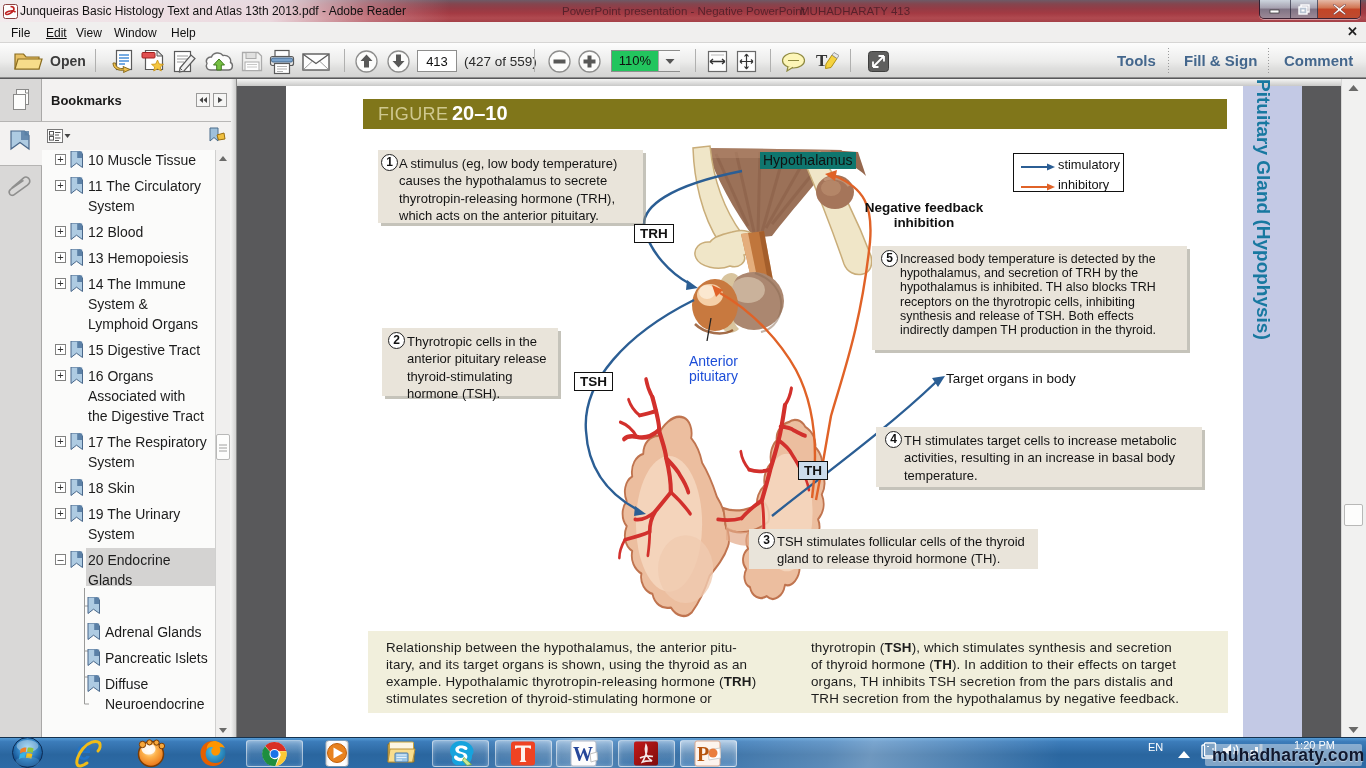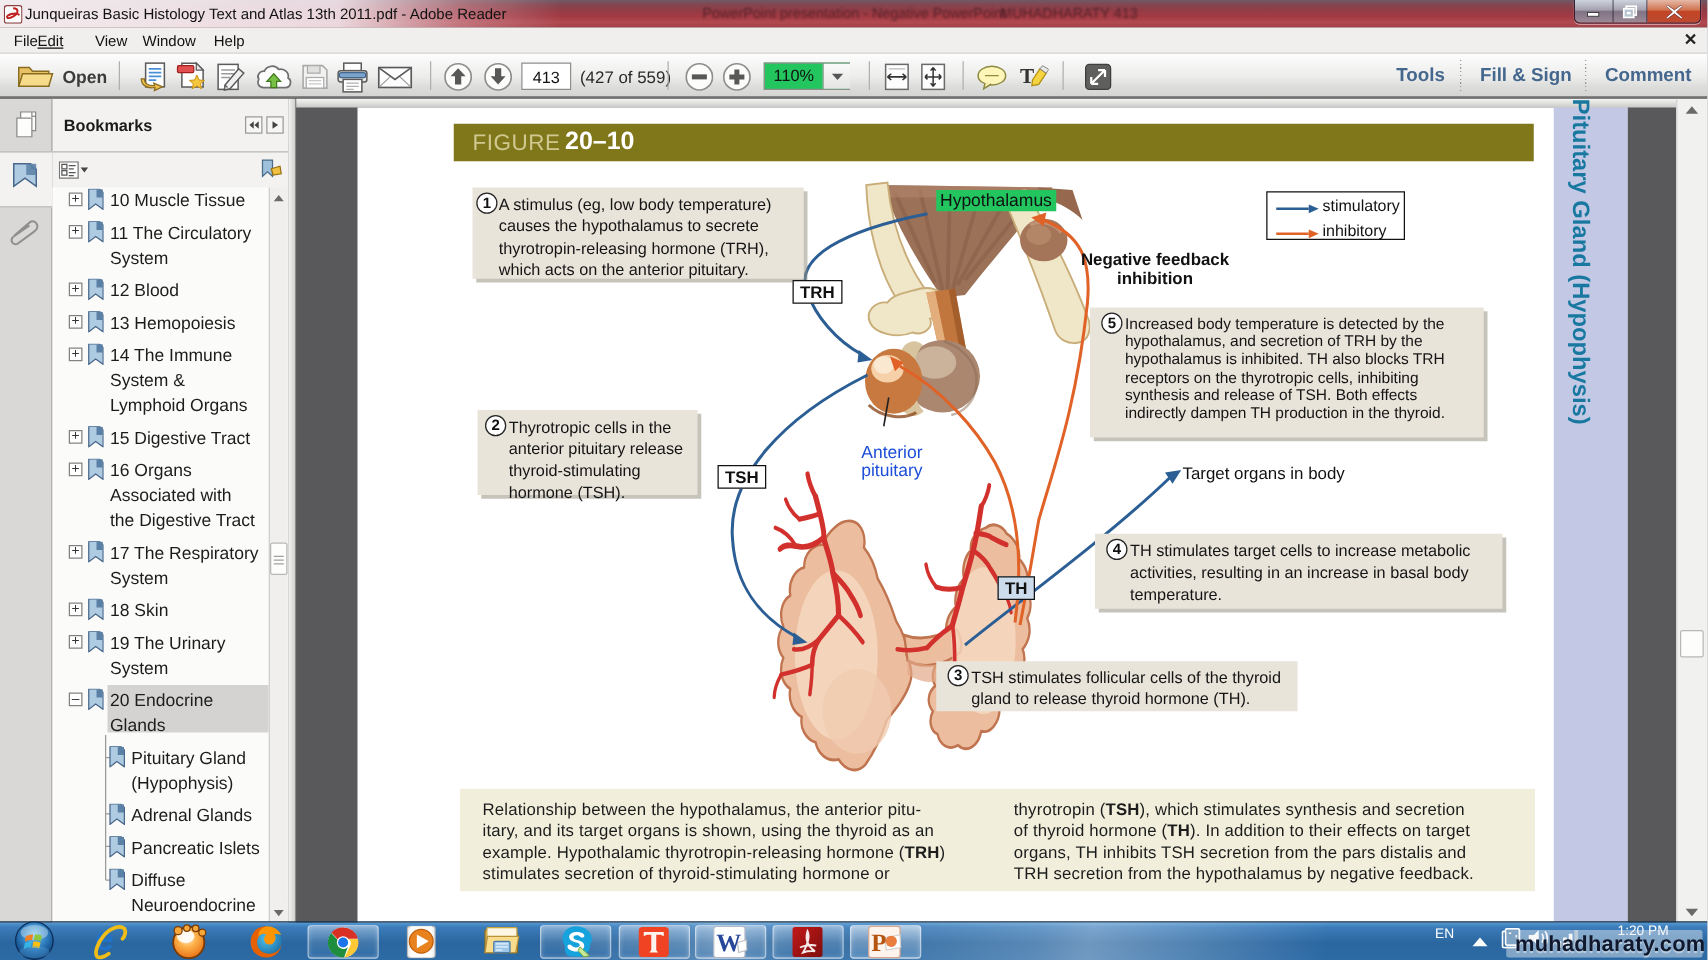--- a/index.html
+++ b/index.html
@@ -102,21 +102,21 @@
 <div id="screen">
 
   <div class="abs" id="titlebar"></div>
   <div class="abs" id="titleglass"></div>
   <div class="abs ghosttext" style="left:562px;">PowerPoint presentation  -  Negative PowerPoint</div>
   <div class="abs ghosttext" style="left:800px;">MUHADHARATY 413</div>
   <div class="abs" id="titleicon" style="left:3px; top:4px;"><svg width="15" height="15" viewBox="0 0 15 15">
         <rect x="0.5" y="0.5" width="14" height="14" rx="2" fill="#fdfdfd" stroke="#8a4040" stroke-width="1"></rect>
         <path d="M7.5 2.5 C9.5 2.5 11 3.5 11 5 C11 7 9 8.5 7 9.5 C5.5 10.3 3.5 10.8 2.8 10 C2 9 4 7.8 6 7.2 C8.5 6.5 11.5 6.8 12.5 8.2" fill="none" stroke="#c02020" stroke-width="1.6"></path>
       </svg></div>
-  <div class="abs" id="titletext">Junqueiras Basic Histology Text and Atlas 13th 2011.pdf - Adobe Reader</div>
+  <div class="abs" id="titletext">Junqueiras Basic Histology Text and Atlas 13th 2013.pdf - Adobe Reader</div>
   <div class="abs" id="winbtns">
     <div class="wbtn" style="width:31px;">
         <svg width="12" height="9">
           <rect x="1" y="5" width="9" height="3" fill="#fff" stroke="#333" stroke-width="0.7"></rect>
         </svg>
       </div>
     <div class="wbtn" style="width:27px;">
         <svg width="12" height="11">
           <rect x="3" y="1" width="8" height="7" fill="none" stroke="#fff" stroke-width="1.4"></rect>
           <rect x="1" y="3" width="8" height="7" fill="#b8c4d2" stroke="#fff" stroke-width="1.4"></rect>
@@ -125,21 +125,21 @@
       </div>
     <div class="wbtn" style="width:42px;">
         <svg width="13" height="11" viewBox="0 0 13 11">
           <path d="M1 0 L6.5 4 L12 0 L13 1 L8 5.5 L13 10 L12 11 L6.5 7 L1 11 L0 10 L5 5.5 L0 1 Z" fill="#fff" stroke="#55222a" stroke-width="0.5"></path>
         </svg>
       </div>
   </div>
 
   <div class="abs" id="menubar">
     <span style="left:11px;">File</span>
-      <span style="left:30px;text-decoration:underline;">Edit</span>
+      <span style="left:46px;text-decoration:underline;">Edit</span>
       <span style="left:76px;">View</span>
       <span style="left:114px;">Window</span>
       <span style="left:171px;">Help</span>
     <span style="left:1347px; top:2px; font-size:13px; font-weight:bold; color:#222;">✕</span>
   </div>
 
   <div class="abs" id="toolbar"></div>
 
   <div class="abs" style="left:13px; top:50px;"><svg width="34" height="23">
         <path d="M2 4 L2 19 L26 19 L26 7 L13 7 L10.5 4 Z" fill="#e8c165" stroke="#8a6d20" stroke-width="1.2"></path>
@@ -375,21 +375,20 @@
         <span class="plus">–</span>
         <svg class="bmico" width="13" height="17">
           <use href="#bmk"></use>
         </svg>
         <span class="txt">20 Endocrine<br>Glands</span>
       </div>
       <div class="ti child">
         <svg class="bmico" width="13" height="17">
           <use href="#bmk"></use>
         </svg>
-        <span class="txt">Pituitary Gland<br>(Hypophysis)</span>
       </div>
       <div class="ti child">
         <svg class="bmico" width="13" height="17">
           <use href="#bmk"></use>
         </svg>
         <span class="txt">Adrenal Glands</span>
       </div>
       <div class="ti child">
         <svg class="bmico" width="13" height="17">
           <use href="#bmk"></use>
@@ -539,21 +538,21 @@
       Increased body temperature is detected by the hypothalamus, and secretion of TRH by the hypothalamus is inhibited. TH also blocks TRH receptors on the thyrotropic cells, inhibiting synthesis and release of TSH. Both effects indirectly dampen TH production in the thyroid.
     </div>
     <div class="callout" style="left:590px; top:341px; width:326px; height:60px; padding:5px 8px 0 28px;">
       <span class="num" style="left:9px; top:4px;">4</span>
       TH stimulates target cells to increase metabolic activities, resulting in an increase in basal body temperature.
     </div>
     <div class="callout" style="left:463px; top:443px; width:289px; height:40px; padding:4px 8px 0 28px; box-shadow:none;">
       <span class="num" style="left:9px; top:3px;">3</span>
       TSH stimulates follicular cells of the thyroid gland to release thyroid hormone (TH).
     </div>
-    <div class="abs" style="left:463px; top:66px; font-size:14px; color:#111; background:#22c55e; padding:0 3px 1px 3px;">Hypothalamus</div>
+    <div class="abs" style="left:474px; top:66px; font-size:14px; color:#111; background:#0f766e; padding:0 3px 1px 3px;">Hypothalamus</div>
     <div class="hlabel" style="left:348px; top:138px;">TRH</div>
     <div class="hlabel" style="left:288px; top:286px;">TSH</div>
     <div class="hlabel" style="left:512px; top:375px; background:#ccdcec;">TH</div>
     <div class="abs" style="left:403px; top:268px; font-size:14px; color:#1d4ed8; line-height:14.5px;">Anterior<br>pituitary</div>
     <div class="abs" style="left:576px; top:115px; width:124px; text-align:center; font-size:13.5px; font-weight:bold; color:#111; line-height:14.5px;">Negative feedback<br>inhibition</div>
     <div class="abs" style="left:660px; top:285px; font-size:13.5px; color:#111;">Target organs in body</div>
     <div class="abs" style="left:727px; top:67px; width:111px; height:39px; background:#fff; border:1.5px solid #111;">
       <svg width="38" height="12" style="position:absolute; left:5px; top:7px;">
           <path d="M2 6 H28" stroke="#2b5e94" stroke-width="2"></path>
           <path d="M28 2.5 L36 6 L28 9.5 Z" fill="#2b5e94"></path>

